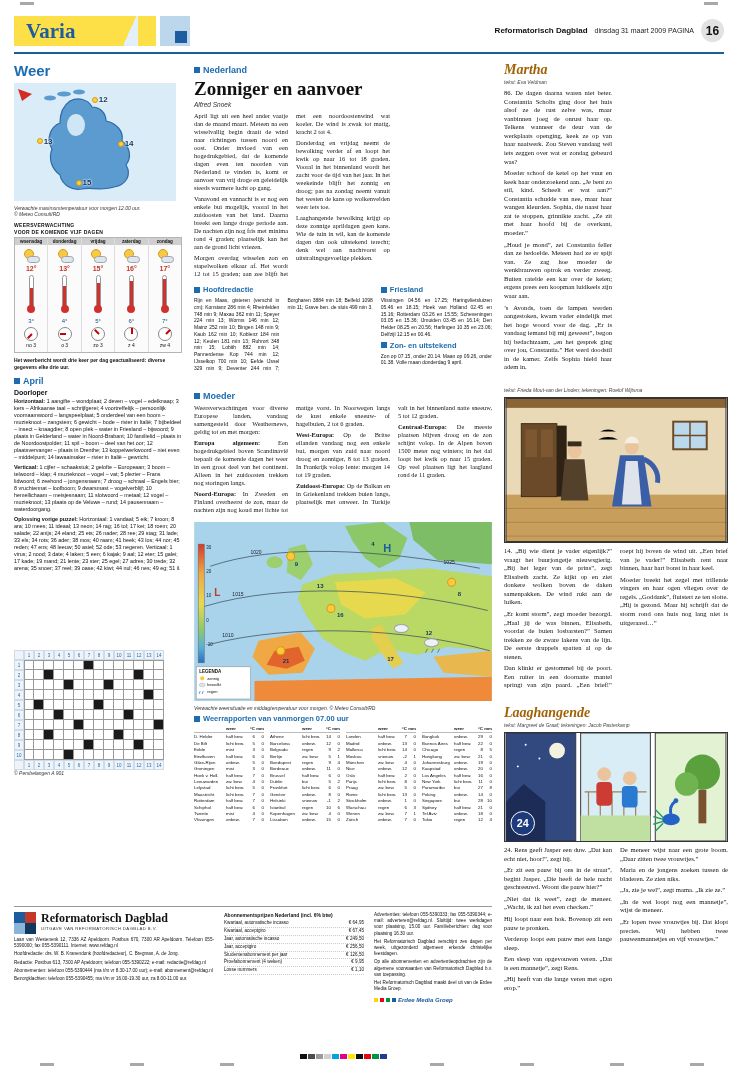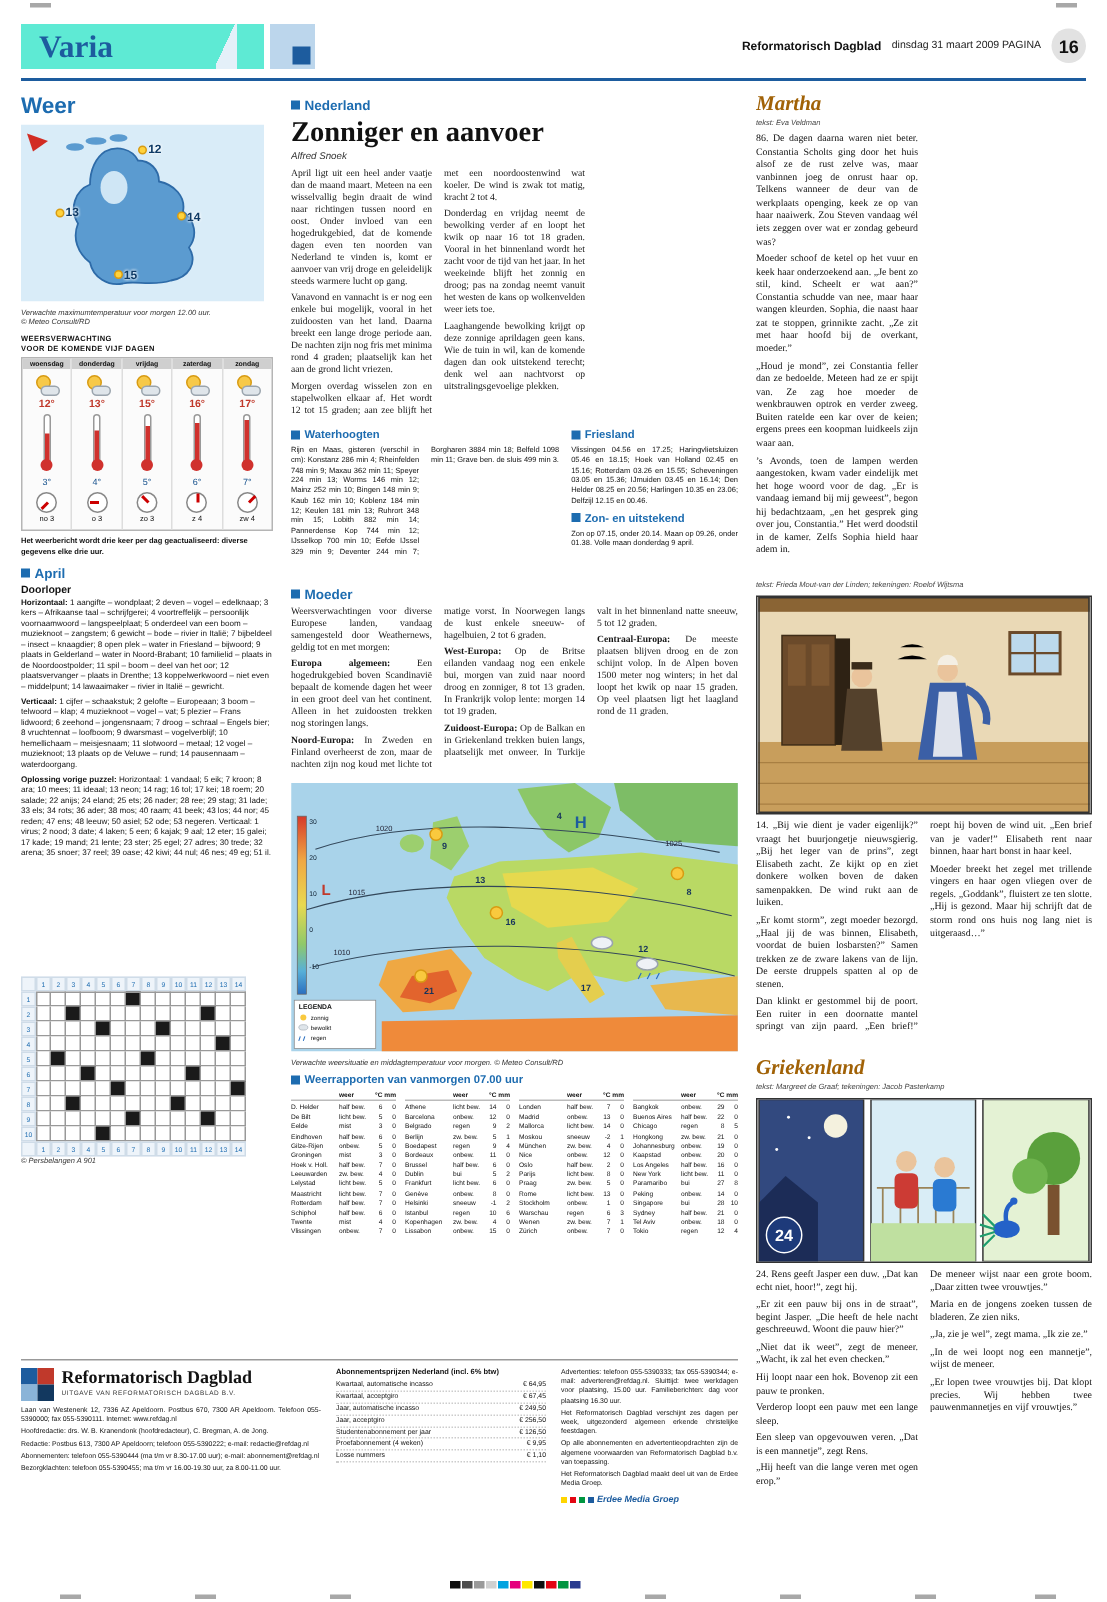--- a/index.html
+++ b/index.html
@@ -2,21 +2,21 @@
 <html><head>
 <meta charset="utf-8">
 <style>
 *{box-sizing:border-box;margin:0;padding:0}
 html,body{background:#c9c9c9}
 body{font-family:"Liberation Sans",sans-serif;color:#111}
 .page{position:relative;width:738px;height:1068px;margin:0 auto;background:#fff;overflow:hidden;box-shadow:0 0 6px rgba(0,0,0,.4)}
 
 header{display:flex;justify-content:space-between;align-items:flex-end;padding:16px 14px 4px}
 .brand{display:flex;align-items:flex-end;gap:4px}
-.brand-box{width:162px;height:30px;background:#5eead4;position:relative;display:flex;align-items:center;padding-left:12px}
+.brand-box{width:142px;height:30px;background:#fde047;position:relative;display:flex;align-items:center;padding-left:12px}
 .brand-box:after{content:"";position:absolute;right:18px;top:0;width:14px;height:30px;background:linear-gradient(115deg,transparent 45%,#e4f0f9 45%)}
 .brand-word{font-family:"Liberation Serif",serif;font-weight:bold;font-size:21px;color:#1d5c9e}
 .brand-sq{width:30px;height:30px;background:#bcd6ec;position:relative}
 .brand-sq i{position:absolute;right:3px;bottom:3px;width:12px;height:12px;background:#1d5c9e}
 .pageinfo{display:flex;align-items:center;gap:7px;padding-bottom:4px}
 .paper{font-weight:bold;font-size:8px}
 .dateline{font-size:7px;color:#222}
 .pagenum{width:23px;height:23px;border-radius:50%;background:#e2e2e2;display:flex;align-items:center;justify-content:center;font-weight:bold;font-size:12px}
 .rule{height:2px;background:#1d5c9e;margin:2px 14px 8px}
 
@@ -479,21 +479,21 @@
           <p class="para">Vanavond en vannacht is er nog een enkele bui mogelijk, vooral in het zuidoosten van het land. Daarna breekt een lange droge periode aan. De nachten zijn nog fris met minima rond 4 graden; plaatselijk kan het aan de grond licht vriezen.</p>
           <p class="para">Morgen overdag wisselen zon en stapelwolken elkaar af. Het wordt 12 tot 15 graden; aan zee blijft het met een noordoostenwind wat koeler. De wind is zwak tot matig, kracht 2 tot 4.</p>
           <p class="para">Donderdag en vrijdag neemt de bewolking verder af en loopt het kwik op naar 16 tot 18 graden. Vooral in het binnenland wordt het zacht voor de tijd van het jaar. In het weekeinde blijft het zonnig en droog; pas na zondag neemt vanuit het westen de kans op wolkenvelden weer iets toe.</p>
           <p class="para">Laaghangende bewolking krijgt op deze zonnige aprildagen geen kans. Wie de tuin in wil, kan de komende dagen dan ook uitstekend terecht; denk wel aan nachtvorst op uitstralingsgevoelige plekken.</p>
         </div>
 
       <div class="water-row">
         <div class="water-left">
           <div class="sec-h small">
               <i class="sq"></i>
-              <span>Waterhoogten</span>
+              <span>Hoofdredactie</span>
             </div>
           <div class="tiny water-text">Rijn en Maas, gisteren (verschil in cm): Konstanz 286 min 4; Rheinfelden 748 min 9; Maxau 362 min 11; Speyer 224 min 13; Worms 146 min 12; Mainz 252 min 10; Bingen 148 min 9; Kaub 162 min 10; Koblenz 184 min 12; Keulen 181 min 13; Ruhrort 348 min 15; Lobith 882 min 14; Pannerdense Kop 744 min 12; IJsselkop 700 min 10; Eefde IJssel 329 min 9; Deventer 244 min 7; Borgharen 3884 min 18; Belfeld 1098 min 11; Grave ben. de sluis 499 min 3.</div>
         </div>
         <div class="water-right">
           <div class="sec-h small">
               <i class="sq"></i>
               <span>Friesland</span>
             </div>
           <div class="tiny">Vlissingen 04.56 en 17.25; Haringvlietsluizen 05.46 en 18.15; Hoek van Holland 02.45 en 15.16; Rotterdam 03.26 en 15.55; Scheveningen 03.05 en 15.36; IJmuiden 03.45 en 16.14; Den Helder 08.25 en 20.56; Harlingen 10.35 en 23.06; Delfzijl 12.15 en 00.46.</div>
           <div class="sec-h small">
@@ -997,21 +997,21 @@
         </svg>
         <div class="story-text elis-text">
             <p class="para">14. „Bij wie dient je vader eigenlijk?” vraagt het buurjongetje nieuwsgierig. „Bij het leger van de prins”, zegt Elisabeth zacht. Ze kijkt op en ziet donkere wolken boven de daken samenpakken. De wind rukt aan de luiken.</p>
             <p class="para">„Er komt storm”, zegt moeder bezorgd. „Haal jij de was binnen, Elisabeth, voordat de buien losbarsten?” Samen trekken ze de zware lakens van de lijn. De eerste druppels spatten al op de stenen.</p>
             <p class="para">Dan klinkt er gestommel bij de poort. Een ruiter in een doornatte mantel springt van zijn paard. „Een brief!” roept hij boven de wind uit. „Een brief van je vader!” Elisabeth rent naar binnen, haar hart bonst in haar keel.</p>
             <p class="para">Moeder breekt het zegel met trillende vingers en haar ogen vliegen over de regels. „Goddank”, fluistert ze ten slotte. „Hij is gezond. Maar hij schrijft dat de storm rond ons huis nog lang niet is uitgeraasd…”</p>
           </div>
       </div>
 
       <div class="story">
-        <h3 class="story-title red">Griekenland</h3>
+        <h3 class="story-title red">Laaghangende</h3>
         <p class="credit">tekst: Margreet de Graaf; tekeningen: Jacob Pasterkamp</p>
         <svg class="comic" width="224" height="110" viewBox="0 0 224 110">
           <rect width="224" height="110" fill="#fff"></rect>
           <rect x="0" y="0" width="71" height="110" fill="#32497f" stroke="#333"></rect>
           <circle cx="52" cy="18" r="8" fill="#f4f1de"></circle>
           <circle cx="20" cy="12" r="1" fill="#fff"></circle>
             <circle cx="34" cy="26" r="1" fill="#fff"></circle>
             <circle cx="12" cy="34" r="1" fill="#fff"></circle>
           <path d="M0,70 L18,52 L40,70 L40,110 L0,110 Z" fill="#1c2c57"></path>
           <circle cx="17" cy="92" r="12" fill="#1d3a7a" stroke="#fff"></circle>

